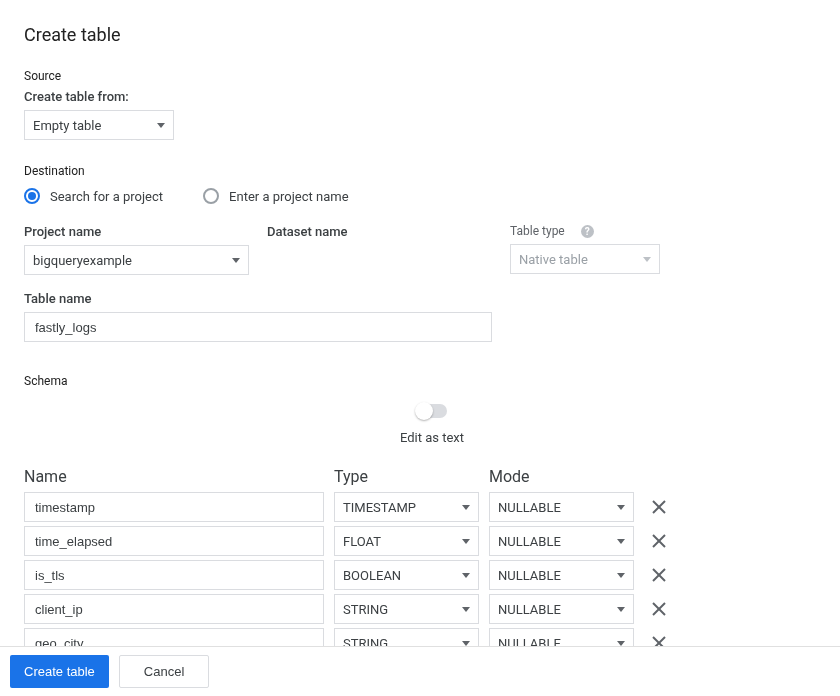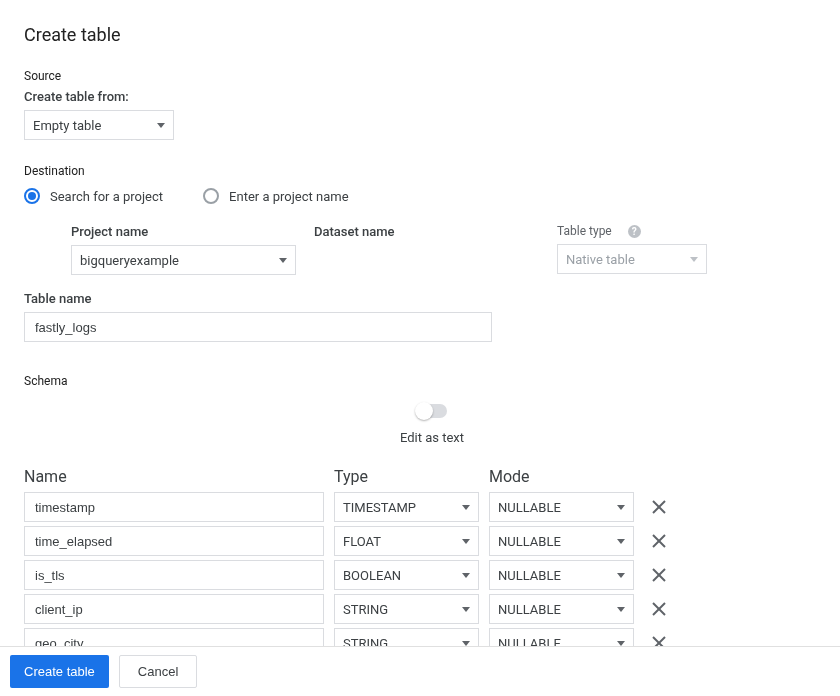--- a/index.html
+++ b/index.html
@@ -65,21 +65,21 @@
     color: #3c4043;
     background: transparent;
   }
   .caret {
     width: 0; height: 0;
     border-left: 4px solid transparent;
     border-right: 4px solid transparent;
     border-top: 5px solid #5f6368;
   }
   .caret.light { border-top-color: #bdc1c6; }
-  .row { display: flex; gap: 18px; margin-left: 47px; }
+  .row { display: flex; gap: 18px; }
   .block { margin-bottom: 24px; }
 
   
   .radios { display: flex; gap: 40px; margin: 10px 0 20px 0; align-items: flex-start; }
   .radio { display: flex; align-items: center; gap: 10px; font-size: 13px; color: #3c4043; cursor: pointer; }
   .radio-outer {
     width: 16px; height: 16px; border-radius: 50%;
     border: 2px solid #9aa0a6; display: flex; align-items: center; justify-content: center;
   }
   .radio-outer.selected { border-color: #1a73e8; }
@@ -117,21 +117,21 @@
     display: flex; gap: 10px;
     background:#fff;
   }
   .btn-primary {
     background: #1a73e8; color: #fff; border: none;
     padding: 8px 14px; font-size: 13px; cursor: pointer;
     border-radius: 2px;
   }
   .btn-secondary {
     background: #fff; color: #3c4043; border: 1px solid #dadce0;
-    padding: 8px 18px; font-size: 13px; cursor: pointer;
+    padding: 8px 24px; font-size: 13px; cursor: pointer;
     border-radius: 2px;
   }
   .help-icon {
     width:13px; height:13px; border-radius:50%;
     background:#bdc1c6; color:#fff; font-size:10px;
     display:inline-flex; align-items:center; justify-content:center;
     font-weight:bold;
   }
 </style>
 </head>

